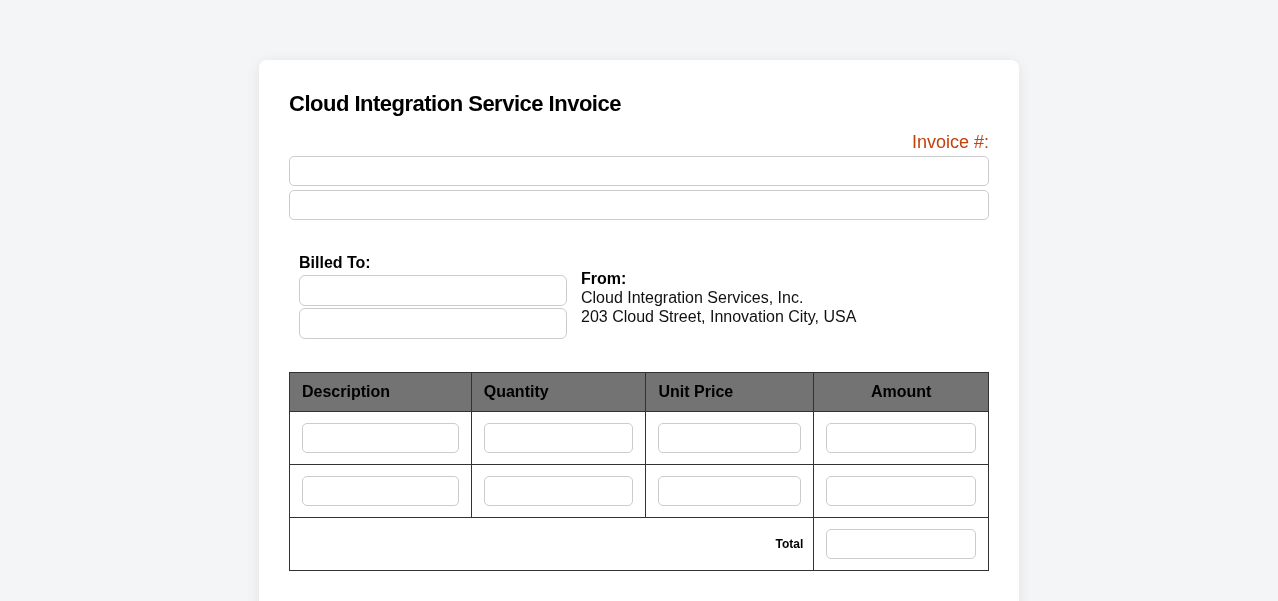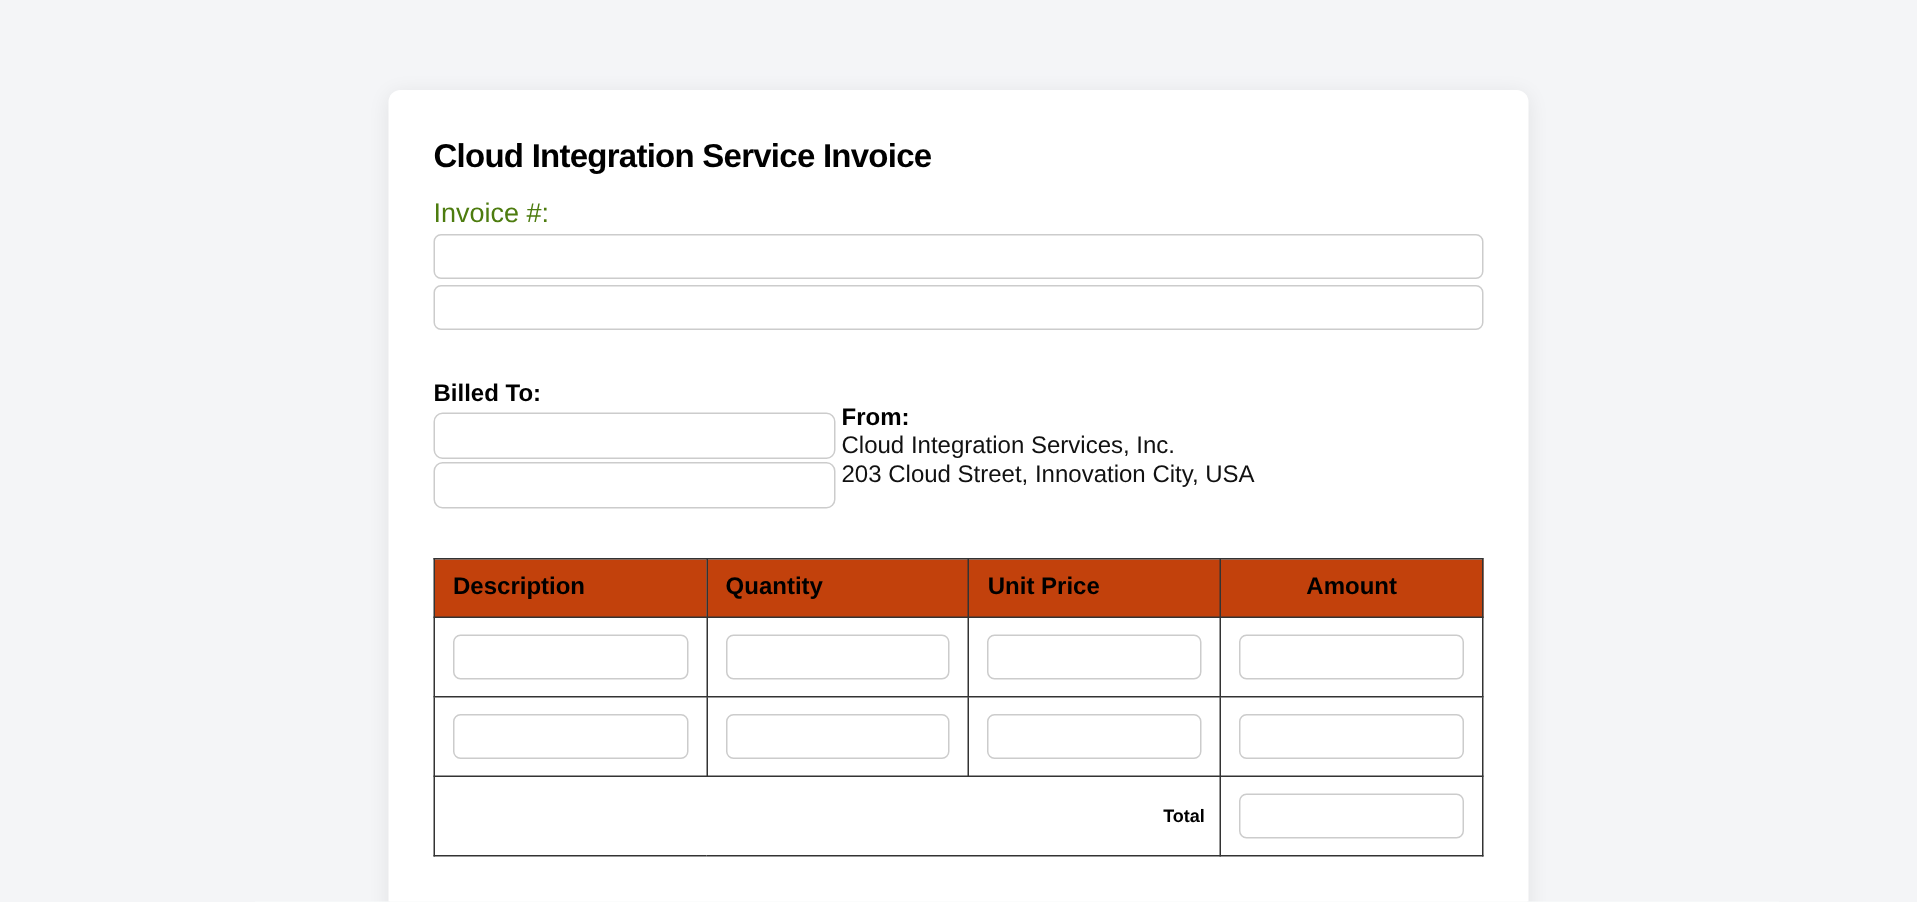--- a/index.html
+++ b/index.html
@@ -27,22 +27,23 @@
     font-size: 22px;
     font-weight: bold;
     color: #000;
     letter-spacing: -0.5px;
     margin-bottom: 15px;
   }
 
   .meta-label {
     display: block;
     font-size: 18px;
-    color: #4d7c0f;
+    color: #c2410c;
     margin-bottom: 3px;
+    text-align: right;
   }
   .meta-label.indent { padding-left: 10px; }
 
   .full-input {
     display: block;
     width: 100%;
     height: 30px;
     border: 1px solid #cccccc;
     border-radius: 5px;
     font-size: 15px;
@@ -51,21 +52,21 @@
     background: #fff;
     outline: none;
   }
 
   .parties {
     display: flex;
     align-items: flex-start;
     margin-top: 34px;
   }
 
-  .billed-col { width: 268px; }
+  .billed-col { margin-left: 10px; width: 268px; }
 
   .billed-label {
     font-size: 16px;
     font-weight: bold;
     color: #000;
     margin-bottom: 3px;
   }
 
   .billed-input {
     display: block;
@@ -74,41 +75,41 @@
     border: 1px solid #cccccc;
     border-radius: 6px;
     font-size: 15px;
     padding: 0 8px;
     margin-bottom: 2px;
     background: #fff;
     outline: none;
   }
 
   .from-col {
-    margin-left: 4px;
+    margin-left: 14px;
     padding-top: 15px;
     font-size: 16px;
     line-height: 19px;
     color: #111;
   }
   .from-label { font-weight: bold; color: #000; }
 
   .items-table {
     width: 100%;
     margin-top: 31px;
     border-collapse: collapse;
     border: 1.5px solid #333333;
   }
 
   .items-table th, .items-table td {
     border: 1.5px solid #333333;
   }
 
   .items-table th {
-    background: #c2410c;
+    background: #737373;
     text-align: left;
     font-size: 16px;
     font-weight: bold;
     color: #000;
     padding: 10px 12px;
   }
 
   .items-table th.col-description { width: 26%; }
   .items-table th.col-quantity   { width: 25%; margin-left: 25px; }
   .items-table th.col-unitprice  { width: 24%; }

